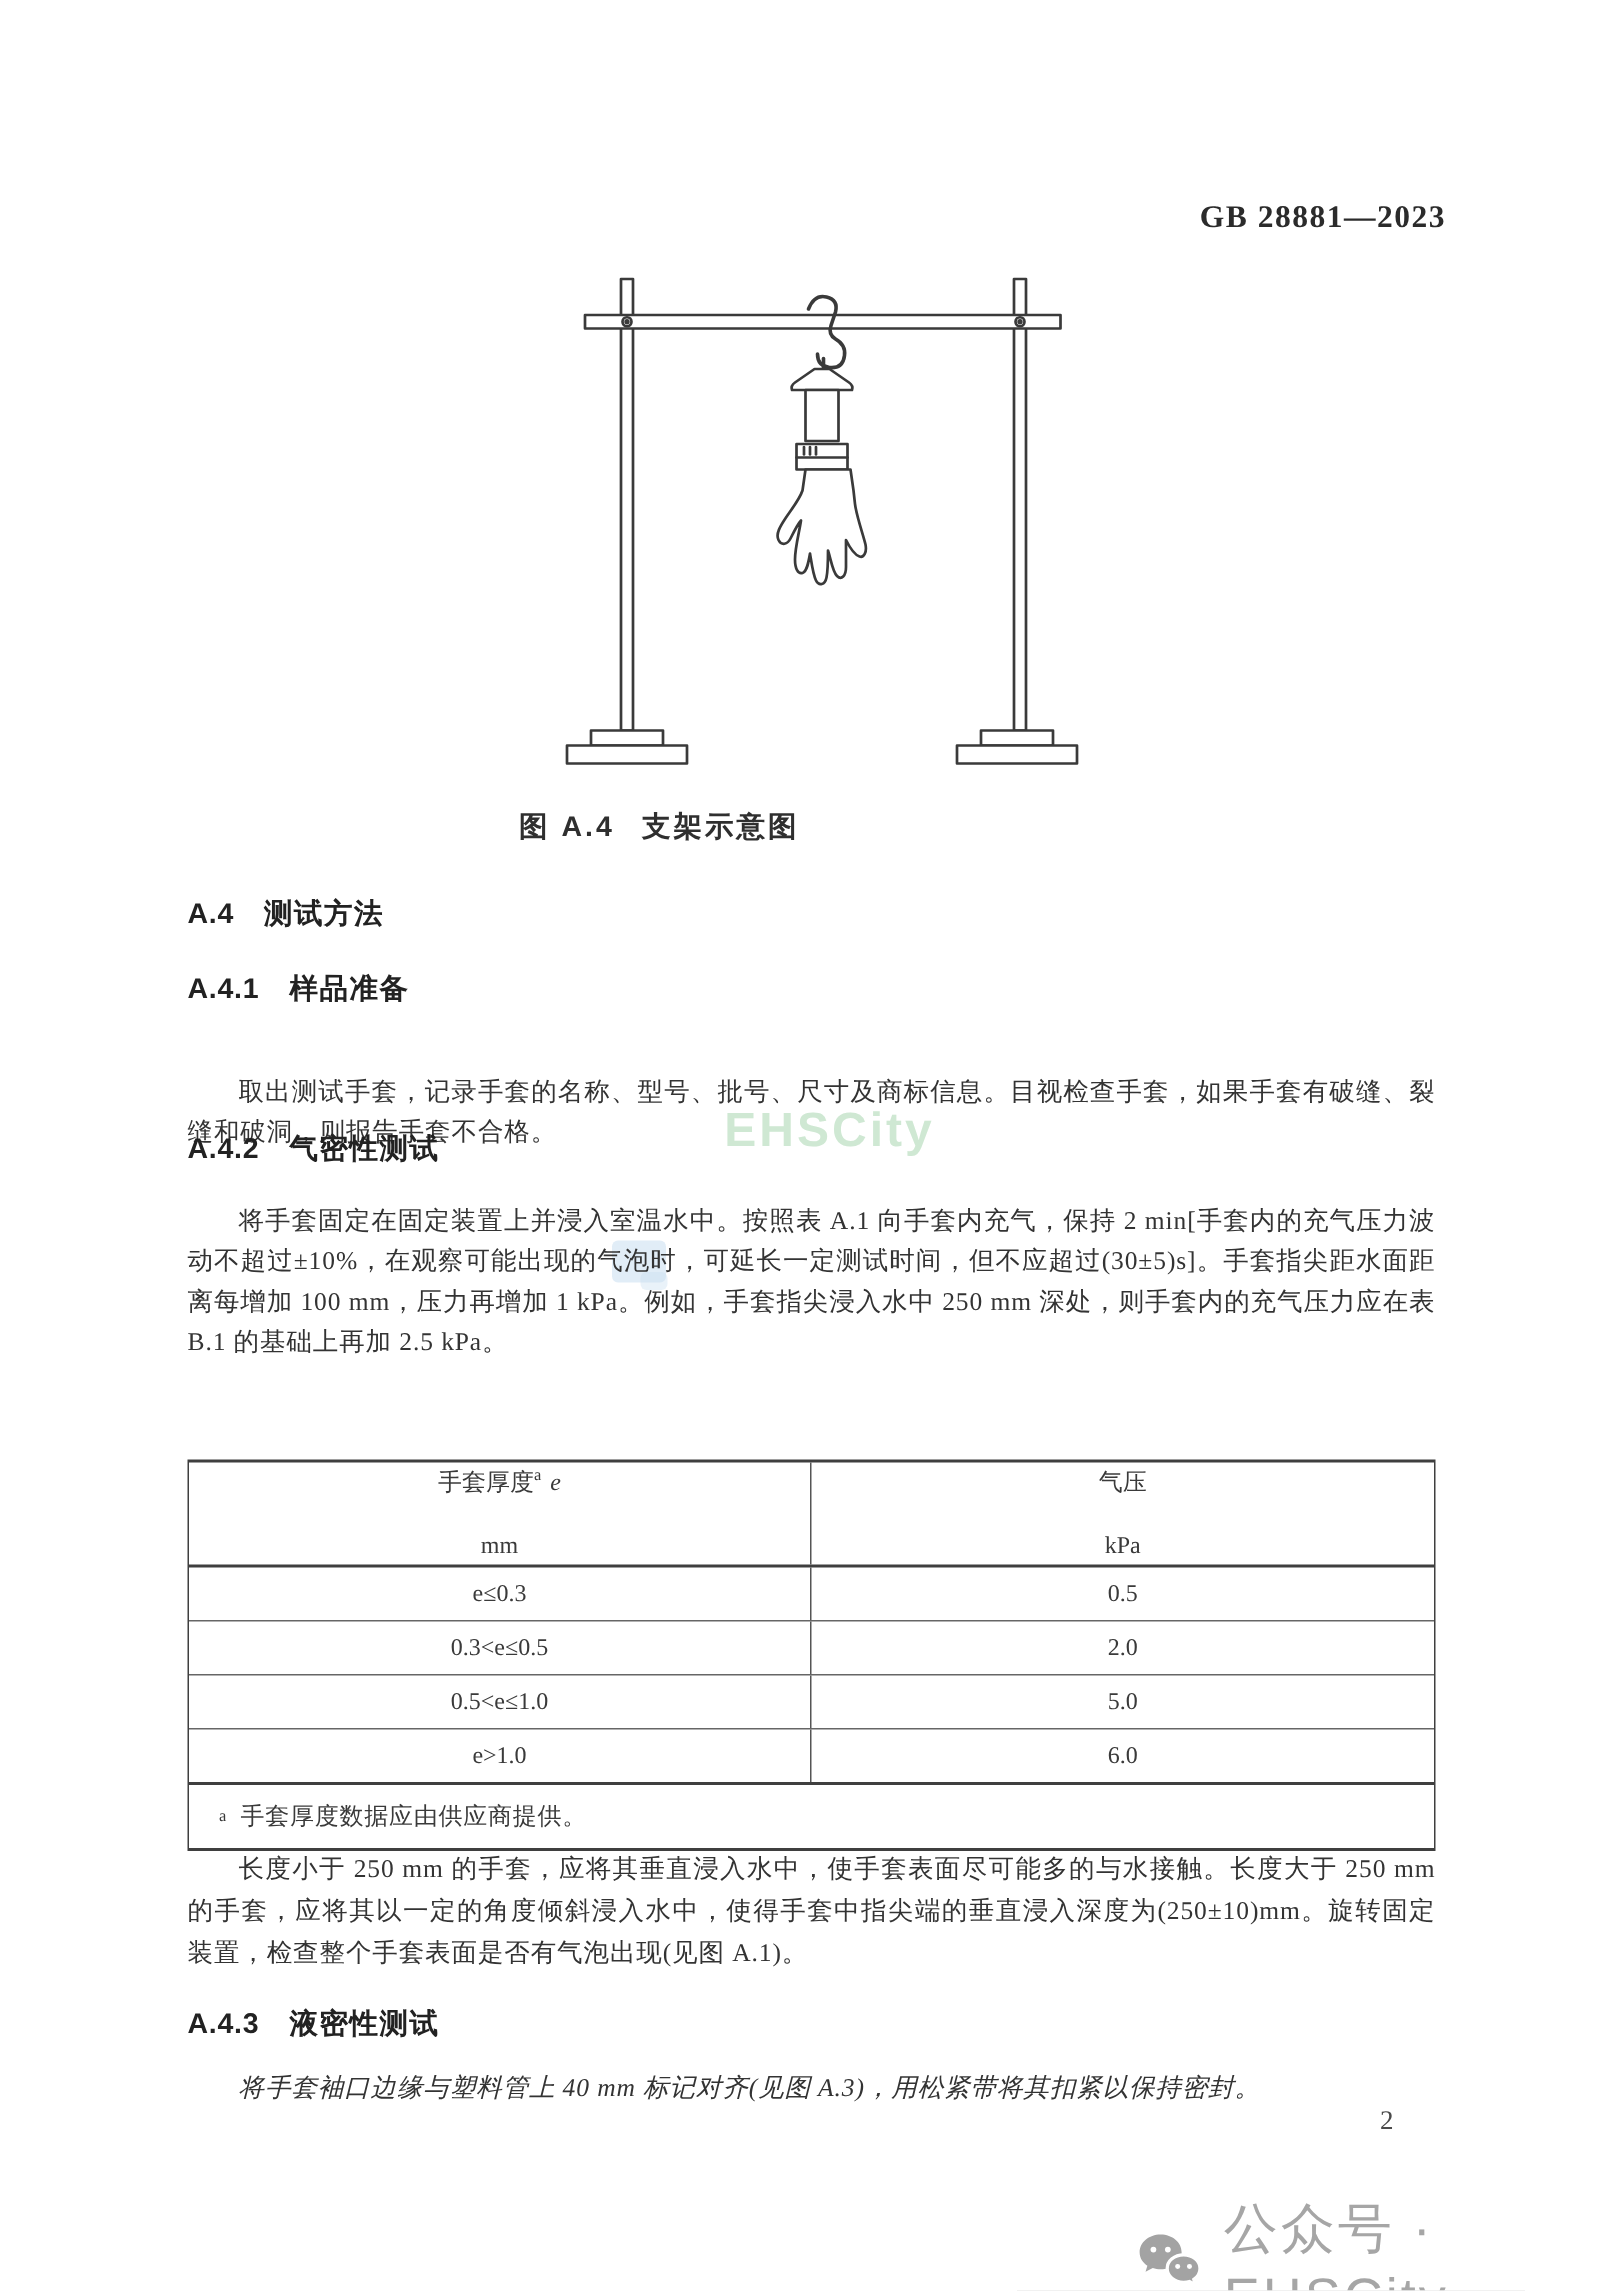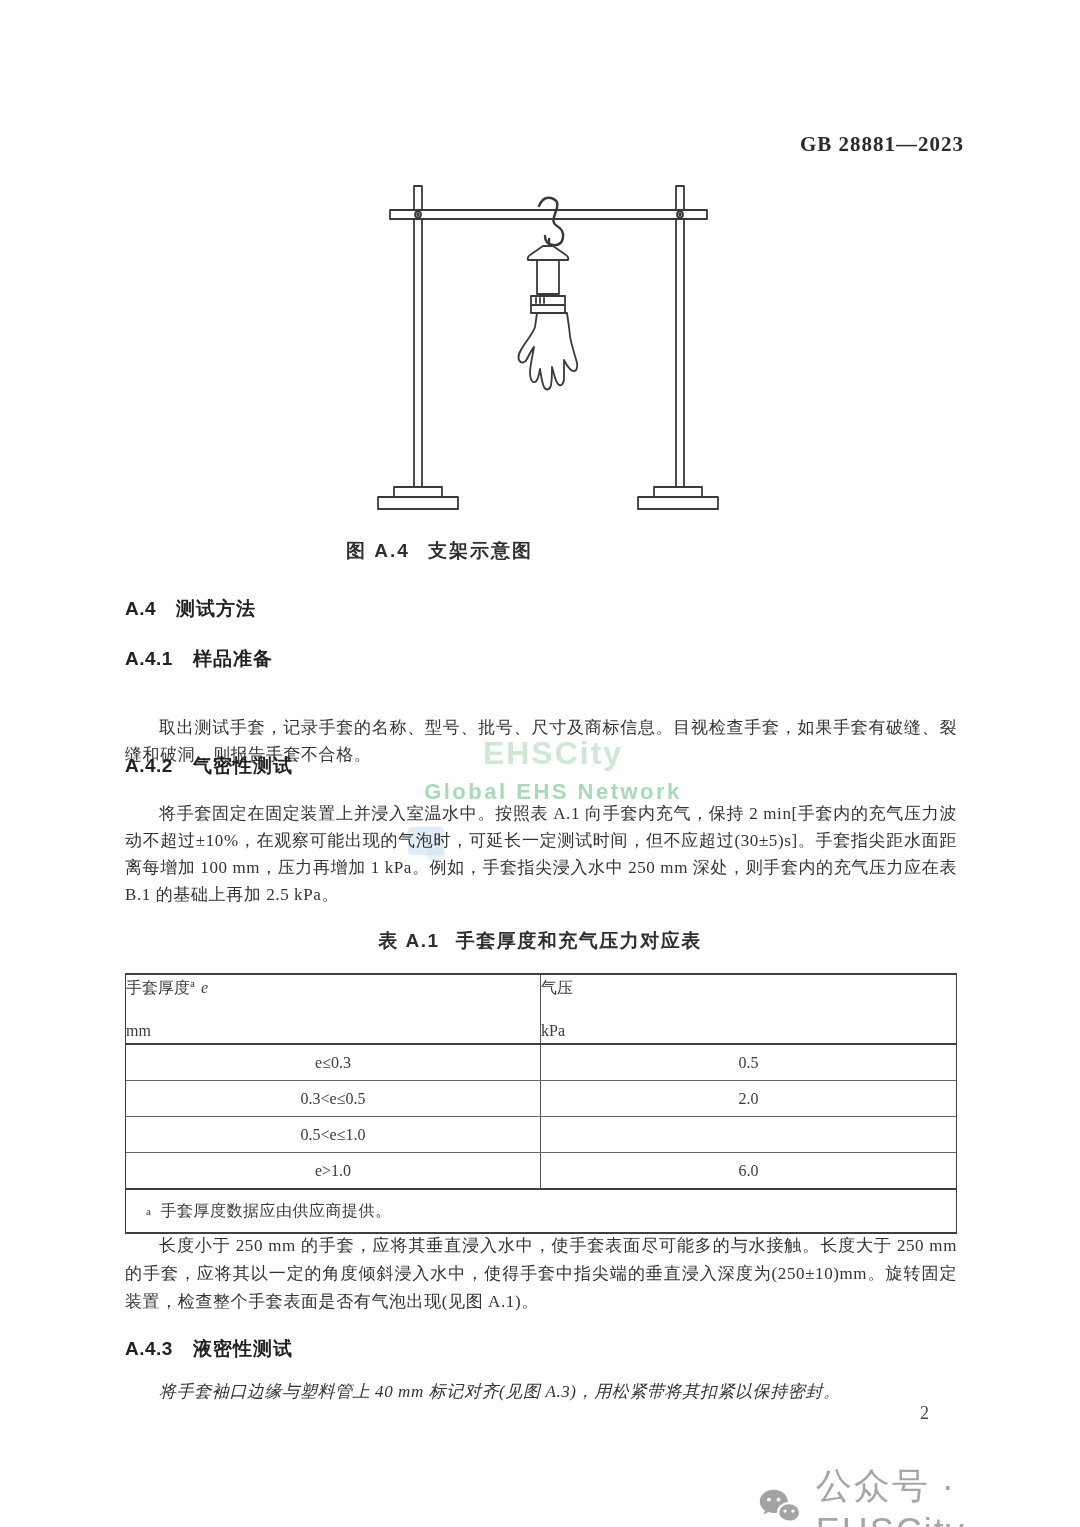--- a/index.html
+++ b/index.html
@@ -47,21 +47,21 @@
 
   
   #table-title{top:928px;left:0;width:1080px;text-align:center;font-weight:700;font-size:19px;letter-spacing:1.5px;}
   #table-title .gap{display:inline-block;width:16px;}
   #spec-table{
     left:125px;top:973px;width:832px;box-sizing:border-box;
     border:1.5px solid #3f3f3f;border-top-width:2.5px;border-bottom-width:2.5px;
     font-size:16px;color:#3a3a3a;
   }
   .t-header{display:flex;height:68px;border-bottom:2.5px solid #3f3f3f;}
-  .t-hcell{width:50%;box-sizing:border-box;display:flex;flex-direction:column;justify-content:center;gap:23px;}
+  .t-hcell{width:50%;box-sizing:border-box;display:flex;flex-direction:column;justify-content:center;align-items:center;gap:23px;}
   .t-hcell.first{border-right:1px solid #555;}
   .t-row{display:flex;height:35px;border-bottom:1px solid #666;}
   .t-row.last{border-bottom:2px solid #3f3f3f;}
   .t-cell{width:50%;box-sizing:border-box;display:flex;align-items:center;justify-content:center;}
   .t-cell.first{border-right:1px solid #555;}
   .t-foot{height:42px;display:flex;align-items:center;padding-left:20px;letter-spacing:0.5px;}
   .var-e{font-style:italic;margin-left:6px;}
   sup{font-size:11px;line-height:0;}
 
   
@@ -69,21 +69,20 @@
   #footer-wm{top:1462px;left:758px;display:flex;align-items:center;gap:14px;color:#a6a6a6;}
   #footer-wm .fw-text{font-size:36px;letter-spacing:2px;font-family:"Liberation Sans","DejaVu Sans",sans-serif;}
 </style>
 </head>
 <body>
 
 <div id="page">
 
   <div id="wm-brand" class="abs sans">
     <div class="brand">EHSCity</div>
-    <div class="tagline">Global EHS Network</div>
   </div>
   <div id="blob1" class="abs blue-blob"></div>
   <div id="blob2" class="abs blue-blob"></div>
 
   <div id="std-number" class="abs">GB 28881—2023</div>
 
   <svg id="stand-figure" class="abs" viewBox="370 178 350 338">
     <g stroke="#3a3a3a" fill="#ffffff" stroke-width="1.8" stroke-linecap="round" stroke-linejoin="round">
 
       <rect x="414" y="186" width="8" height="301"></rect>
@@ -135,23 +134,20 @@
   <div id="h-a41" class="abs heading sans">
     <span class="h-num">A.4.1</span><span>样品准备</span>
   </div>
   <div id="para-a41" class="abs para">取出测试手套，记录手套的名称、型号、批号、尺寸及商标信息。目视检查手套，如果手套有破缝、裂缝和破洞，则报告手套不合格。</div>
 
   <div id="h-a42" class="abs heading sans">
     <span class="h-num">A.4.2</span><span>气密性测试</span>
   </div>
   <div id="para-a42-1" class="abs para">将手套固定在固定装置上并浸入室温水中。按照表 A.1 向手套内充气，保持 2 min[手套内的充气压力波动不超过±10%，在观察可能出现的气泡时，可延长一定测试时间，但不应超过(30±5)s]。手套指尖距水面距离每增加 100 mm，压力再增加 1 kPa。例如，手套指尖浸入水中 250 mm 深处，则手套内的充气压力应在表 B.1 的基础上再加 2.5 kPa。</div>
 
-  <div id="table-title" class="abs sans">
-    <span>表 A.1</span><span class="gap"></span><span>手套厚度和充气压力对应表</span>
-  </div>
 
   <div id="spec-table" class="abs">
     <div class="t-header">
       <div class="t-hcell first">
         <div><span>手套厚度</span><sup>a</sup><span class="var-e">e</span></div>
         <div>mm</div>
       </div>
       <div class="t-hcell">
         <div>气压</div>
         <div>kPa</div>
@@ -160,20 +156,21 @@
     <div class="t-row">
       <div class="t-cell first">e≤0.3</div>
       <div class="t-cell">0.5</div>
     </div>
     <div class="t-row">
       <div class="t-cell first">0.3&lt;e≤0.5</div>
       <div class="t-cell">2.0</div>
     </div>
     <div class="t-row">
       <div class="t-cell first">0.5&lt;e≤1.0</div>
+      <div class="t-cell">5.0</div>
     </div>
     <div class="t-row last">
       <div class="t-cell first">e&gt;1.0</div>
       <div class="t-cell">6.0</div>
     </div>
     <div class="t-foot">
       <sup>a</sup>&nbsp;&nbsp;<span>手套厚度数据应由供应商提供。</span>
     </div>
   </div>
 

